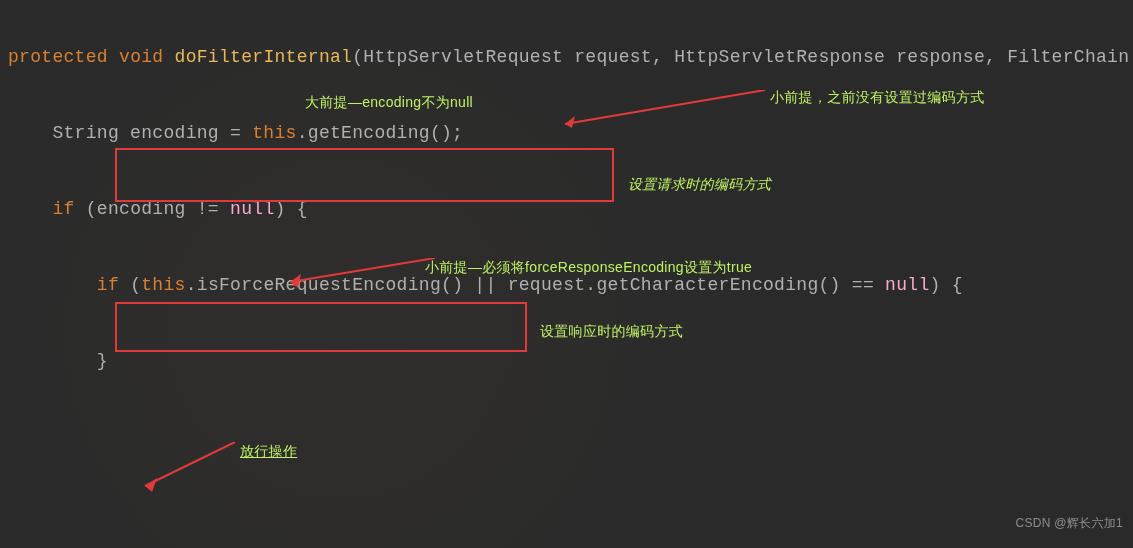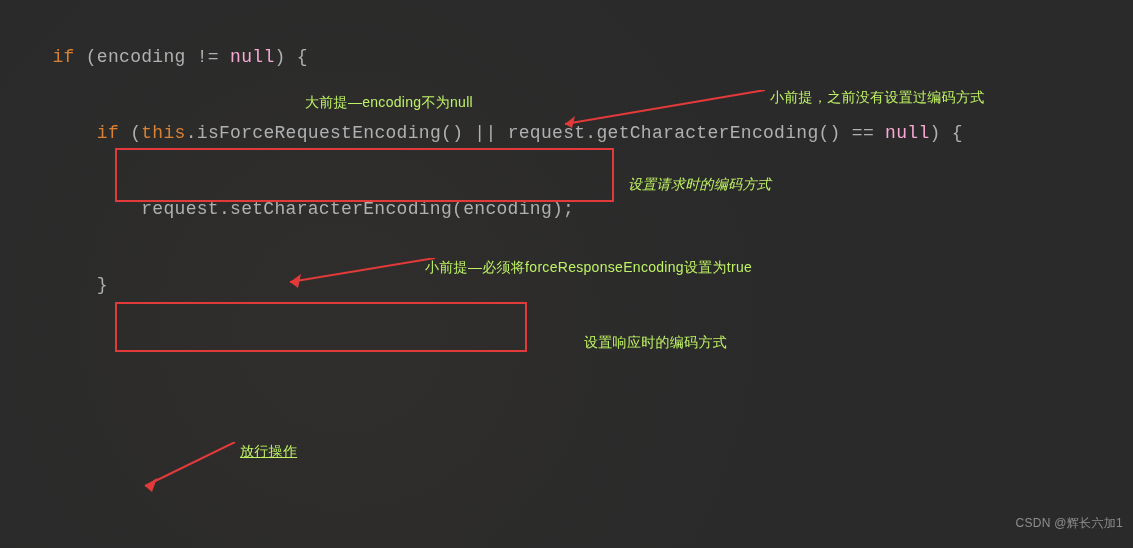--- a/index.html
+++ b/index.html
@@ -54,42 +54,43 @@
     bottom:6px;
     color: rgba(220,220,220,0.55);
     font-family: "Microsoft YaHei",sans-serif;
     font-size:12px;
   }
 </style>
 </head>
 <body>
 
 <div class="code">
+<span class="line"><span class="kw">protected</span> <span class="kw">void</span> <span class="fn">doFilterInternal</span><span class="ident">(HttpServletRequest request, HttpServletResponse response, FilterChain</span></span>
+<span class="line"><span>    String encoding = </span><span class="this">this</span><span>.getEncoding();</span></span>
 <span class="line">    <span class="kw">if</span><span> (encoding != </span><span class="null">null</span><span>) {</span></span>
 <span class="line"><span>        </span><span class="kw">if</span><span> (</span><span class="this">this</span><span>.isForceRequestEncoding() || request.getCharacterEncoding() == </span><span class="null">null</span><span>) {</span></span>
-<span class="line"><span>            request.setCharacterEncoding(encoding);</span></span>
 <span class="line"><span>        }</span></span>
 <span class="line"><span></span></span>
 
 
 
 
 
 
 
 </div>
 
 <div class="redbox" style="left:115px; top:148px; width:495px; height:50px;"></div>
 <div class="redbox" style="left:115px; top:302px; width:408px; height:46px;"></div>
 
 <div class="annot" style="left:305px; top:83px;">大前提—encoding不为null</div>
 <div class="annot" style="left:770px; top:78px;">小前提，之前没有设置过编码方式</div>
 <div class="annot" style="left:628px; top:165px;font-style:italic;">设置请求时的编码方式</div>
 <div class="annot" style="left:425px; top:248px;">小前提—必须将forceResponseEncoding设置为true</div>
-<div class="annot" style="left:540px; top:323px;margin-left:44px;">设置响应时的编码方式</div>
+<div class="annot" style="left:540px; top:312px;">设置响应时的编码方式</div>
 <div class="annot" style="left:240px; top:432px;text-decoration:underline;">放行操作</div>
 
 <svg class="arrow" style="left:560px; top:90px; width:215px; height:40px;">
   <line x1="205" y1="0" x2="5" y2="34"></line>
   <path d="M5 34 L15 26 L12 38 Z"></path>
 </svg>
 
 <svg class="arrow" style="left:285px; top:258px; width:155px; height:30px;">
   <line x1="150" y1="0" x2="5" y2="24"></line>
   <path d="M5 24 L16 16 L13 30 Z"></path>

